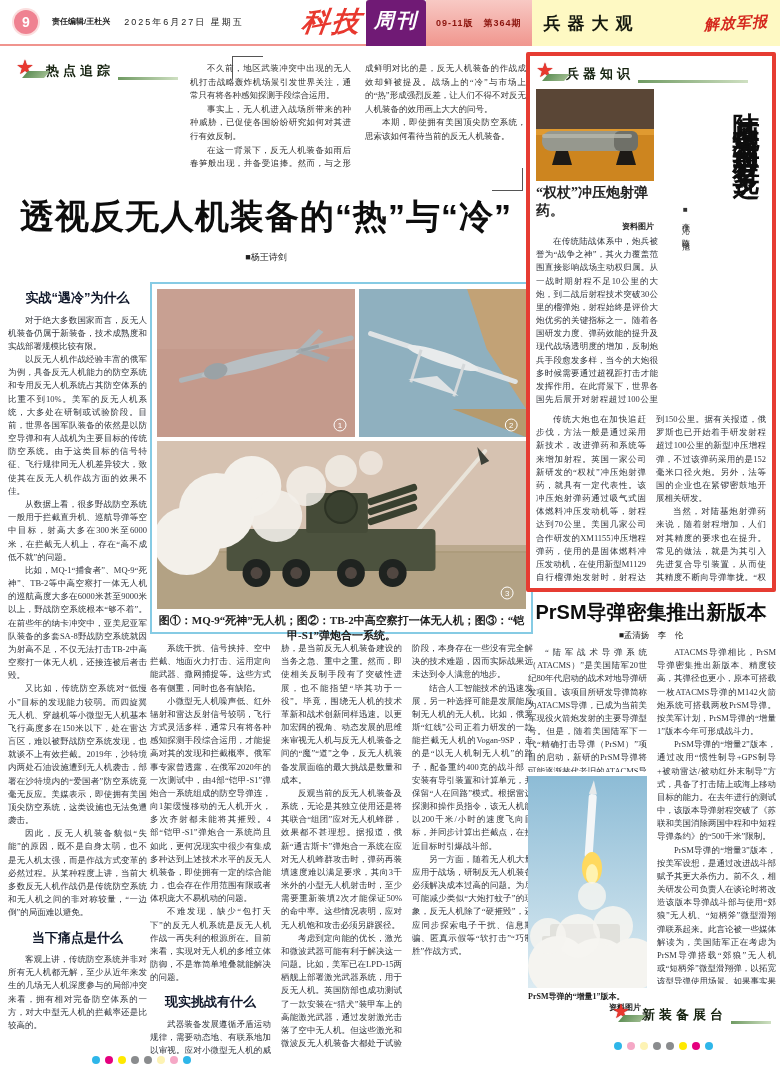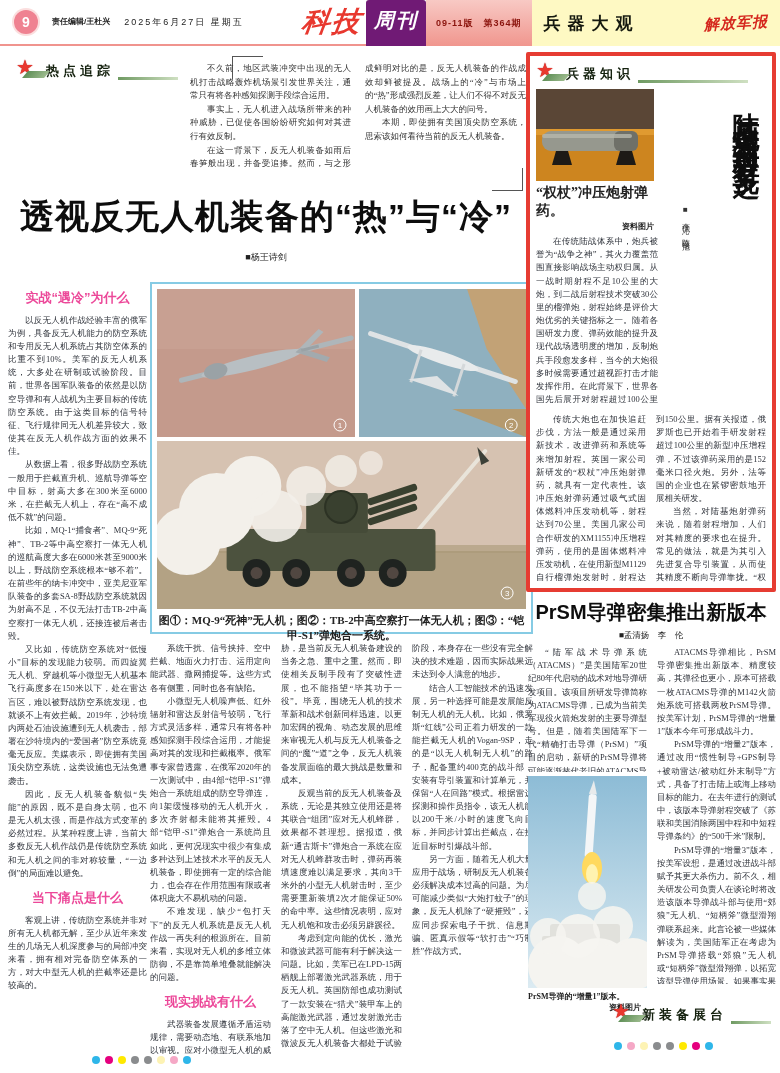--- a/index.html
+++ b/index.html
@@ -33,21 +33,21 @@
   .intro p,.para{margin:0;text-indent:2em;}
   .brk{position:absolute;border-color:#555;border-style:solid;width:30px;height:22px;}
   .brk-tl{left:232px;top:56px;border-width:1.5px 0 0 1.5px;}
   .brk-br{left:492px;top:168px;border-width:0 1.5px 1.5px 0;}
   
   .m-title{position:absolute;left:0;top:196px;width:532px;text-align:center;
            font:900 34px/1.2 "Liberation Sans",sans-serif;color:#0d0d0d;letter-spacing:1px;}
   .m-byline{position:absolute;left:0;top:251px;width:532px;text-align:center;font-size:9px;color:#222;}
   
   .bt{font-size:8.5px;line-height:1.55;text-align:justify;color:#30343c;}
-  .subhead{font:bold 13px/1.2 "Liberation Sans",sans-serif;color:#ec4899;text-align:center;margin:10px 0 8px;text-indent:0;}
+  .subhead{font:bold 13px/1.2 "Liberation Sans",sans-serif;color:#0f172a;text-align:center;margin:10px 0 8px;text-indent:0;}
   .leftcol{position:absolute;left:8px;top:280px;width:139px;height:779px;overflow:hidden;}
   .flow3{position:absolute;left:150px;top:642px;width:383px;height:416px;overflow:hidden;
          column-count:3;column-gap:10px;column-fill:auto;}
   
   .photoblock{position:absolute;left:150px;top:282px;width:383px;height:352px;border:2px solid #86cbe4;box-sizing:border-box;background:#fff;padding:5px;}
   .pb-top{display:flex;gap:4px;height:148px;}
   .pb-top .ph1{width:198px;}
   .pb-top .ph2{flex:1;}
   .pb-bottom{margin-top:4px;height:168px;}
   .ph{position:relative;overflow:hidden;}
@@ -130,20 +130,21 @@
       <p class="para">在这一背景下，反无人机装备如雨后春笋般出现，并备受追捧。然而，与之形成鲜明对比的是，反无人机装备的作战成效却鲜被提及。战场上的“冷”与市场上的“热”形成强烈反差，让人们不得不对反无人机装备的效用画上大大的问号。</p>
       <p class="para">本期，即使拥有美国顶尖防空系统，思索该如何看待当前的反无人机装备。</p>
     </div>
 
   <div class="m-title">透视反无人机装备的“热”与“冷”</div>
   <div class="m-byline">■杨王诗剑</div>
 
   <div class="leftcol bt">
     <div class="subhead">实战“遇冷”为什么</div>
     <div>
+        <p class="para">对于绝大多数国家而言，反无人机装备仍属于新装备，技术成熟度和实战部署规模比较有限。</p>
         <p class="para">以反无人机作战经验丰富的俄军为例，具备反无人机能力的防空系统和专用反无人机系统占其防空体系的比重不到10%。美军的反无人机系统，大多处在研制或试验阶段。目前，世界各国军队装备的依然是以防空导弹和有人战机为主要目标的传统防空系统。由于这类目标的信号特征、飞行规律同无人机差异较大，致使其在反无人机作战方面的效果不佳。</p>
         <p class="para">从数据上看，很多野战防空系统一般用于拦截直升机、巡航导弹等空中目标，射高大多在300米至6000米，在拦截无人机上，存在“高不成低不就”的问题。</p>
         <p class="para">比如，MQ-1“捕食者”、MQ-9“死神”、TB-2等中高空察打一体无人机的巡航高度大多在6000米甚至9000米以上，野战防空系统根本“够不着”。在前些年的纳卡冲突中，亚美尼亚军队装备的多套SA-8野战防空系统就因为射高不足，不仅无法打击TB-2中高空察打一体无人机，还接连被后者击毁。</p>
         <p class="para">又比如，传统防空系统对“低慢小”目标的发现能力较弱。而四旋翼无人机、穿越机等小微型无人机基本飞行高度多在150米以下，处在雷达盲区，难以被野战防空系统发现，也就谈不上有效拦截。2019年，沙特境内两处石油设施遭到无人机袭击，部署在沙特境内的“爱国者”防空系统竟毫无反应。美媒表示，即使拥有美国顶尖防空系统，这类设施也无法免遭袭击。</p>
         <p class="para">因此，反无人机装备貌似“失能”的原因，既不是自身太弱，也不是无人机太强，而是作战方式变革的必然过程。从某种程度上讲，当前大多数反无人机作战仍是传统防空系统和无人机之间的非对称较量，“一边倒”的局面难以避免。</p>
       </div>
     <div class="subhead">当下痛点是什么</div>
     <div>
         <p class="para">客观上讲，传统防空系统并非对所有无人机都无解，至少从近年来发生的几场无人机深度参与的局部冲突来看，拥有相对完备防空体系的一方，对大中型无人机的拦截率还是比较高的。</p>
       </div>

